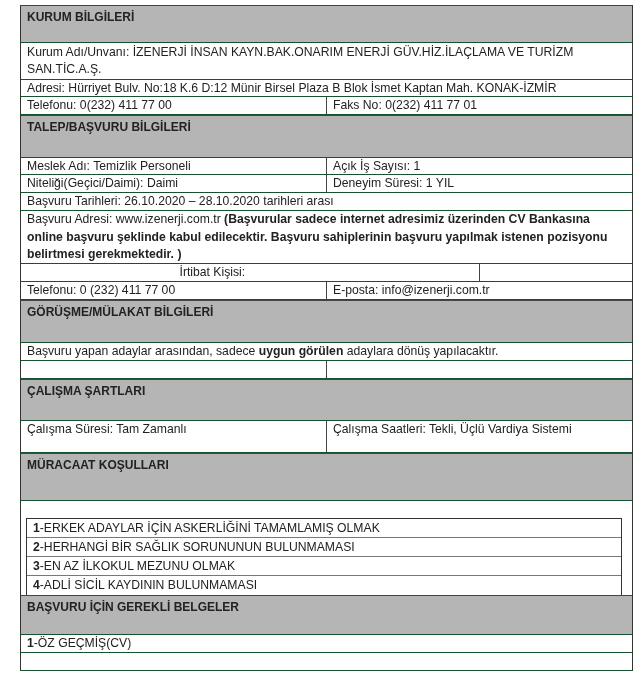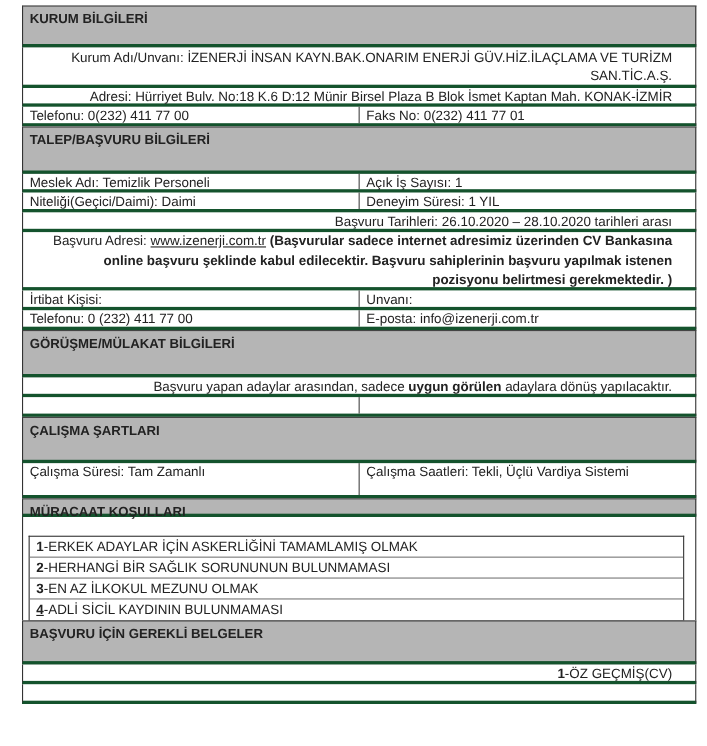--- a/index.html
+++ b/index.html
@@ -1,27 +1,27 @@
 <!DOCTYPE html>
 <html><head>
 <meta charset="utf-8">
 <style>
   html, body { margin: 0; padding: 0; background: #ffffff; }
   body { width: 643px; height: 678px; position: relative; overflow: hidden;
          font-family: "Liberation Sans", "DejaVu Sans", sans-serif; color: #222; }
   .doc { position: absolute; left: 20px; top: 5px; width: 613px; }
   .row { position: relative; box-sizing: border-box; border-left: 1px solid #333; border-right: 1px solid #333;
-         border-bottom: 3px solid #14532d; font-size: 12.2px; line-height: 17px; }
+         border-bottom: 1px solid #14532d; font-size: 12.2px; line-height: 17px; }
   .hdr { background: #b5b5b5; font-weight: bold; font-size: 12px; padding: 3px 6px 0 6px; border-top: 1px solid #444; }
-  .cell { padding: 0 21px; box-sizing: border-box; text-align: right; }
+  .cell { padding: 0 6px; box-sizing: border-box; }
   .split { display: flex; justify-content: center; }
   .split .c1 { width: 306px; border-right: 1px solid #444; box-sizing: border-box; padding: 0 6px; }
   .split .c2 { flex: 1; padding: 0 6px; box-sizing: border-box; }
   .b { font-weight: bold; }
-  .u { text-decoration: underline; }
+  .u { }
   .inner { margin: 0 10px 0 5px; border: 1px solid #333; border-bottom: 2px solid #222; }
   .inner .li { border-bottom: 1px solid #777; padding: 0 6px; line-height: 18px; font-size: 12.2px; height: 19px; box-sizing: border-box; }
   .inner .li:last-child { border-bottom: none; }
 </style>
 </head>
 <body>
 
 <div class="doc">
 
   <div class="row hdr" style="height:38px">
@@ -75,24 +75,20 @@
   <div class="row cell" style="height:53px;line-height:17.5px">
     <span>Başvuru Adresi:</span>
     <a class="u" style="color:#222">www.izenerji.com.tr</a>
     <span class="b">(Başvurular sadece internet adresimiz üzerinden CV Bankasına online başvuru şeklinde kabul edilecektir. Başvuru sahiplerinin başvuru yapılmak istenen pozisyonu belirtmesi gerekmektedir. )</span>
   </div>
   <div class="row split" style="height:18px">
     <div class="c1">
       <span>İrtibat Kişisi:</span>
       <span></span>
     </div>
-    <div class="c2">
-      <span>Unvanı:</span>
-      <span></span>
-    </div>
   </div>
   <div class="row split" style="height:18px">
     <div class="c1">
       <span>Telefonu:</span>
       <span>0 (232) 411 77 00</span>
     </div>
     <div class="c2">
       <span>E-posta:</span>
       <span>info@izenerji.com.tr</span>
     </div>
@@ -116,21 +112,21 @@
   </div>
   <div class="row split" style="height:32px">
     <div class="c1">
       <span>Çalışma Süresi: Tam Zamanlı</span>
     </div>
     <div class="c2">
       <span>Çalışma Saatleri: Tekli, Üçlü Vardiya Sistemi</span>
     </div>
   </div>
 
-  <div class="row hdr" style="height:17px">
+  <div class="row hdr" style="height:48px">
     <span>MÜRACAAT KOŞULLARI</span>
   </div>
   <div class="row" style="height:94px;border-bottom:none;padding-top:17px">
     <div class="inner">
       <div class="li"><span class="b">1</span><span>-ERKEK ADAYLAR İÇİN ASKERLİĞİNİ TAMAMLAMIŞ OLMAK</span></div>
       <div class="li"><span class="b">2</span><span>-HERHANGİ BİR SAĞLIK SORUNUNUN BULUNMAMASI</span></div>
       <div class="li"><span class="b">3</span><span>-EN AZ İLKOKUL MEZUNU OLMAK</span></div>
       <div class="li"><span class="b u">4</span><span>-ADLİ SİCİL KAYDININ BULUNMAMASI</span></div>
     </div>
   </div>

